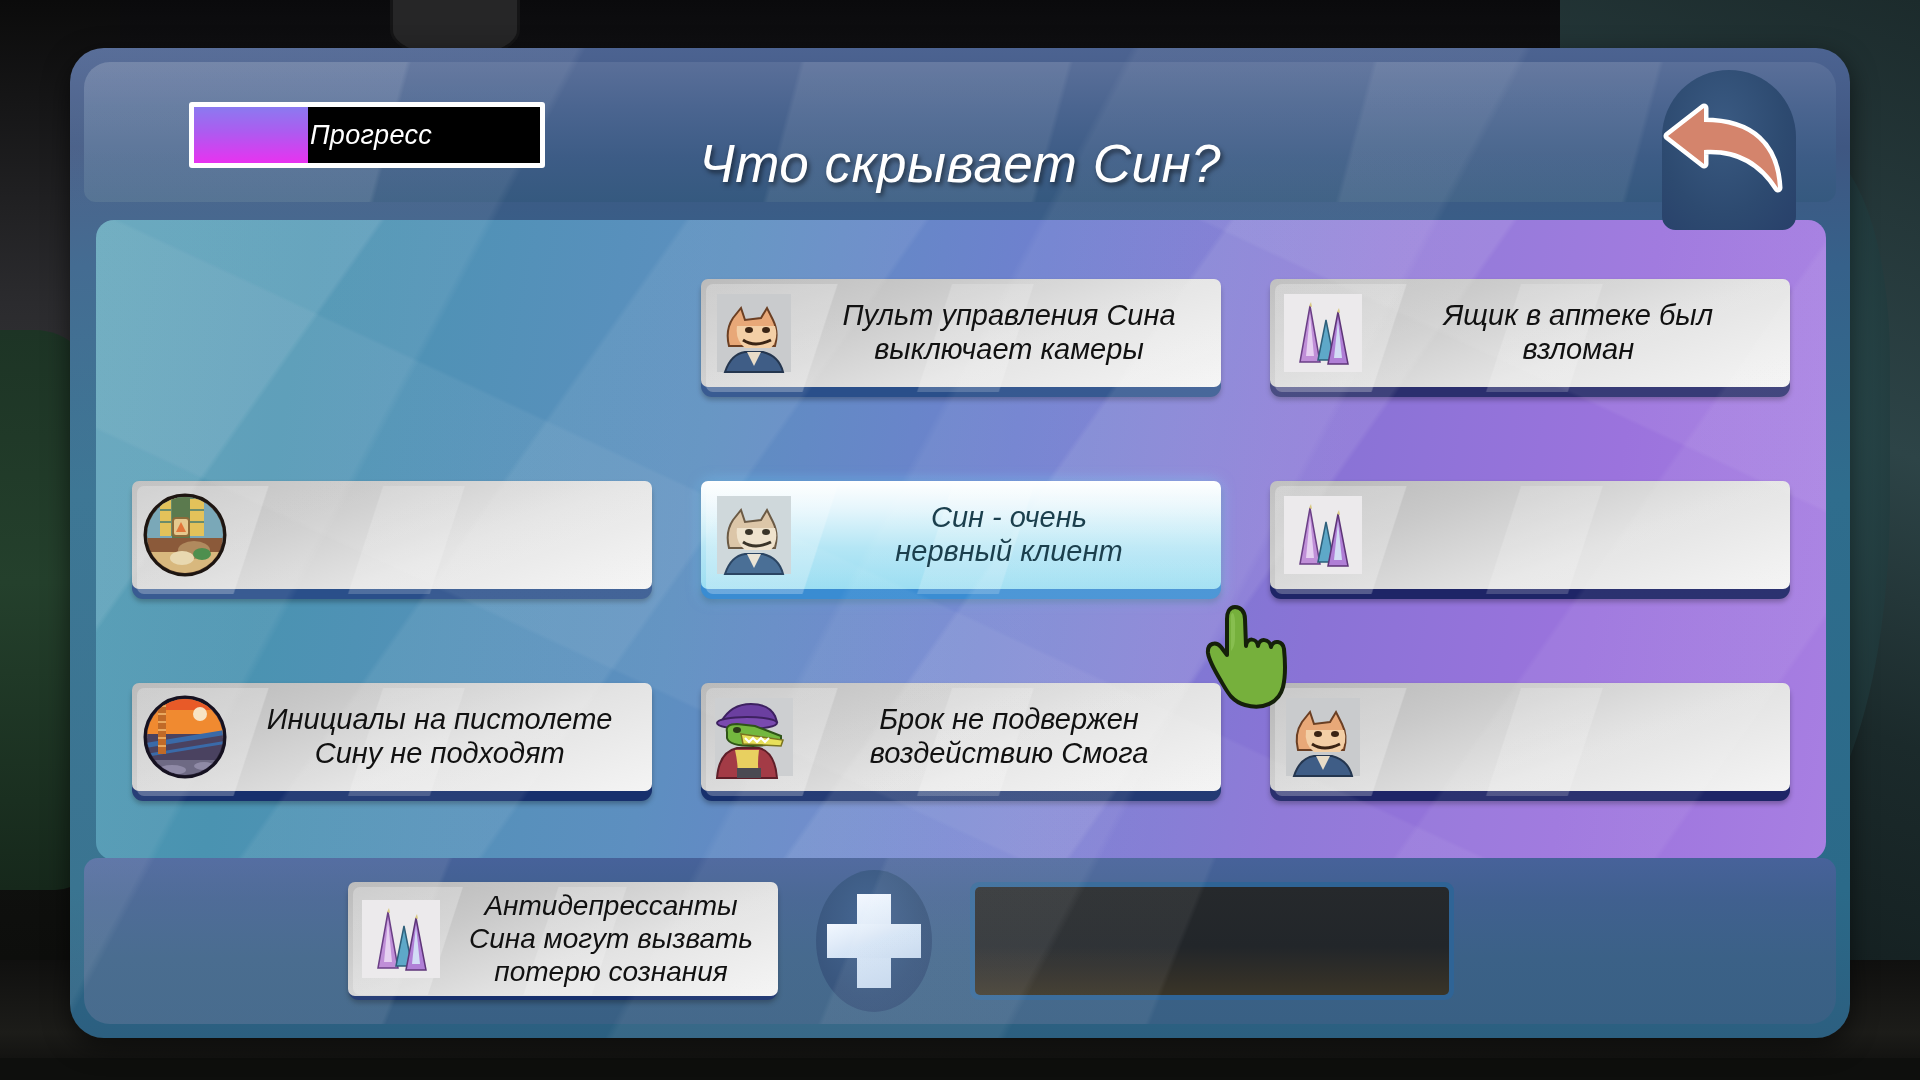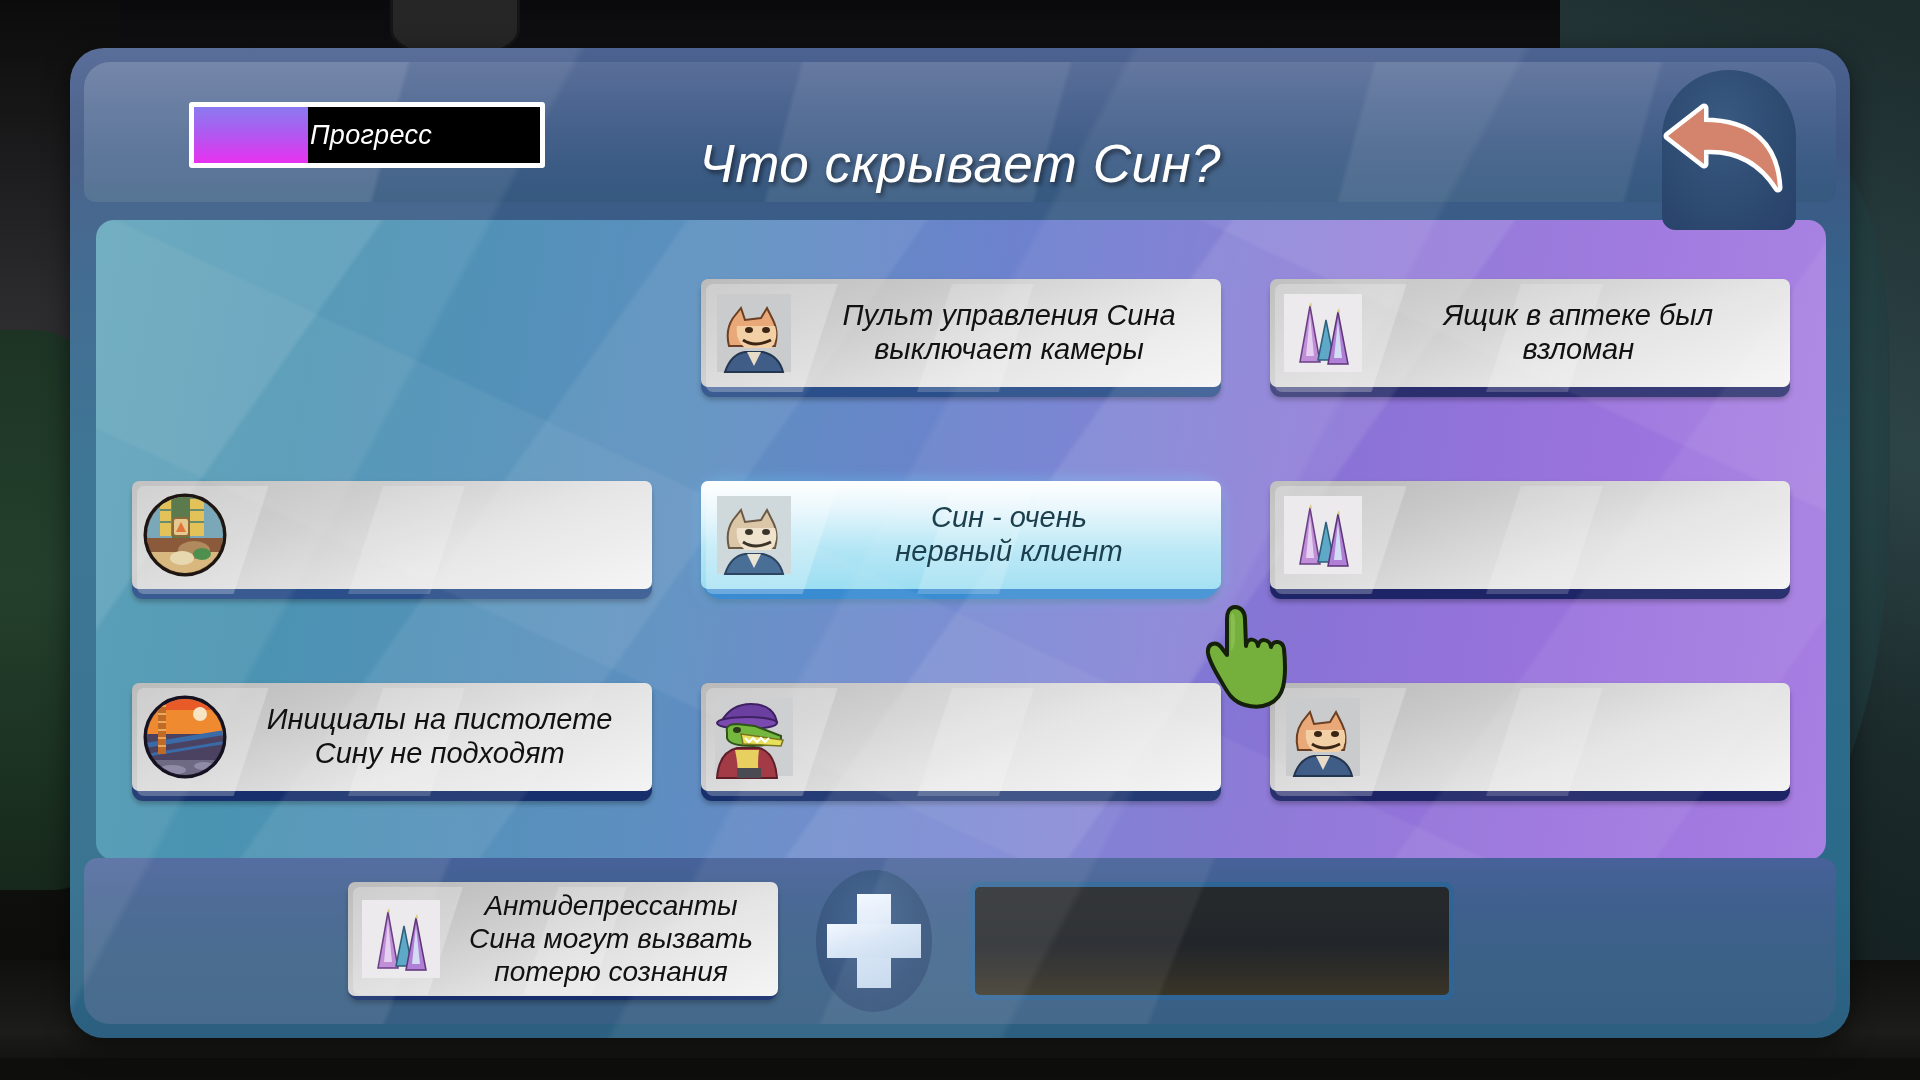--- a/index.html
+++ b/index.html
@@ -246,21 +246,20 @@
   
   .card.b-blue       { background: #2a4f8a; }
   .card.b-navy       { background: #2b2f6e; }
   .card.b-darkblue   { background: #17306d; }
   .card.b-deepnavy   { background: #1e2567; }
 
   
   .card.selected {
     background: #2f86d0;
     box-shadow: 0 0 14px rgba(110,205,255,.55), 0 3px 6px rgba(0,0,0,.3);
-    border-radius: 21px;
   }
   .card.selected .card-inner {
     background: linear-gradient(180deg, #ffffff 0%, #e6f6fc 25%, #b4e6f5 62%, #96dcf1 100%);
   }
   .card.selected .card-text { color: #1b3f4d; }
 
   
   #footer {
     position: absolute;
     left: 14px; bottom: 14px;
@@ -506,20 +505,22 @@
                 <ellipse cx="36" cy="29" rx="30" ry="6" fill="#7a4ab0" stroke="#3d2160" stroke-width="2"></ellipse>
                 <path d="M16 38 Q14 30 26 30 L44 32 L70 42 L70 50 L42 52 Q18 52 16 44 Z" fill="#74b83f" stroke="#2f5418" stroke-width="2"></path>
                 <path d="M30 40 L72 46 L70 52 L32 50 Z" fill="#e8e05a" stroke="#7a7420" stroke-width="1.5"></path>
                 <path d="M34 44 l4 4 l4 -4 l4 4 l4 -4 l4 4 l4 -4" stroke="#ffffff" stroke-width="2" fill="none"></path>
                 <ellipse cx="26" cy="36" rx="4" ry="3" fill="#2b3a18"></ellipse>
                 <path d="M6 84 Q8 58 26 54 L48 54 Q64 58 66 84 Z" fill="#a33b46" stroke="#5e1e28" stroke-width="2"></path>
                 <path d="M24 56 Q28 74 26 84 L48 84 Q46 70 48 56 Z" fill="#e8d060"></path>
                 <rect x="26" y="74" width="24" height="10" fill="#4a4a52"></rect>
               </svg>
             </div>
+            <div class="card-text">Брок не подвержен
+воздействию Смога</div>
           </div>
         </div>
 
         <div class="card b-deepnavy">
           <div class="card-inner">
             <div class="card-thumb">
               <svg width="86" height="86" viewBox="0 0 86 86">
                 <rect x="6" y="4" width="74" height="78" fill="#c9cbcd"></rect>
                 <path d="M18 56 Q14 40 22 28 L30 18 L34 30 L50 28 L56 18 L62 30 Q68 42 64 56 Z" fill="#e8a878" stroke="#6b3f23" stroke-width="2"></path>
                 <path d="M26 36 Q24 50 34 58 L60 58 Q68 48 64 36 Z" fill="#f3cfa6"></path>

